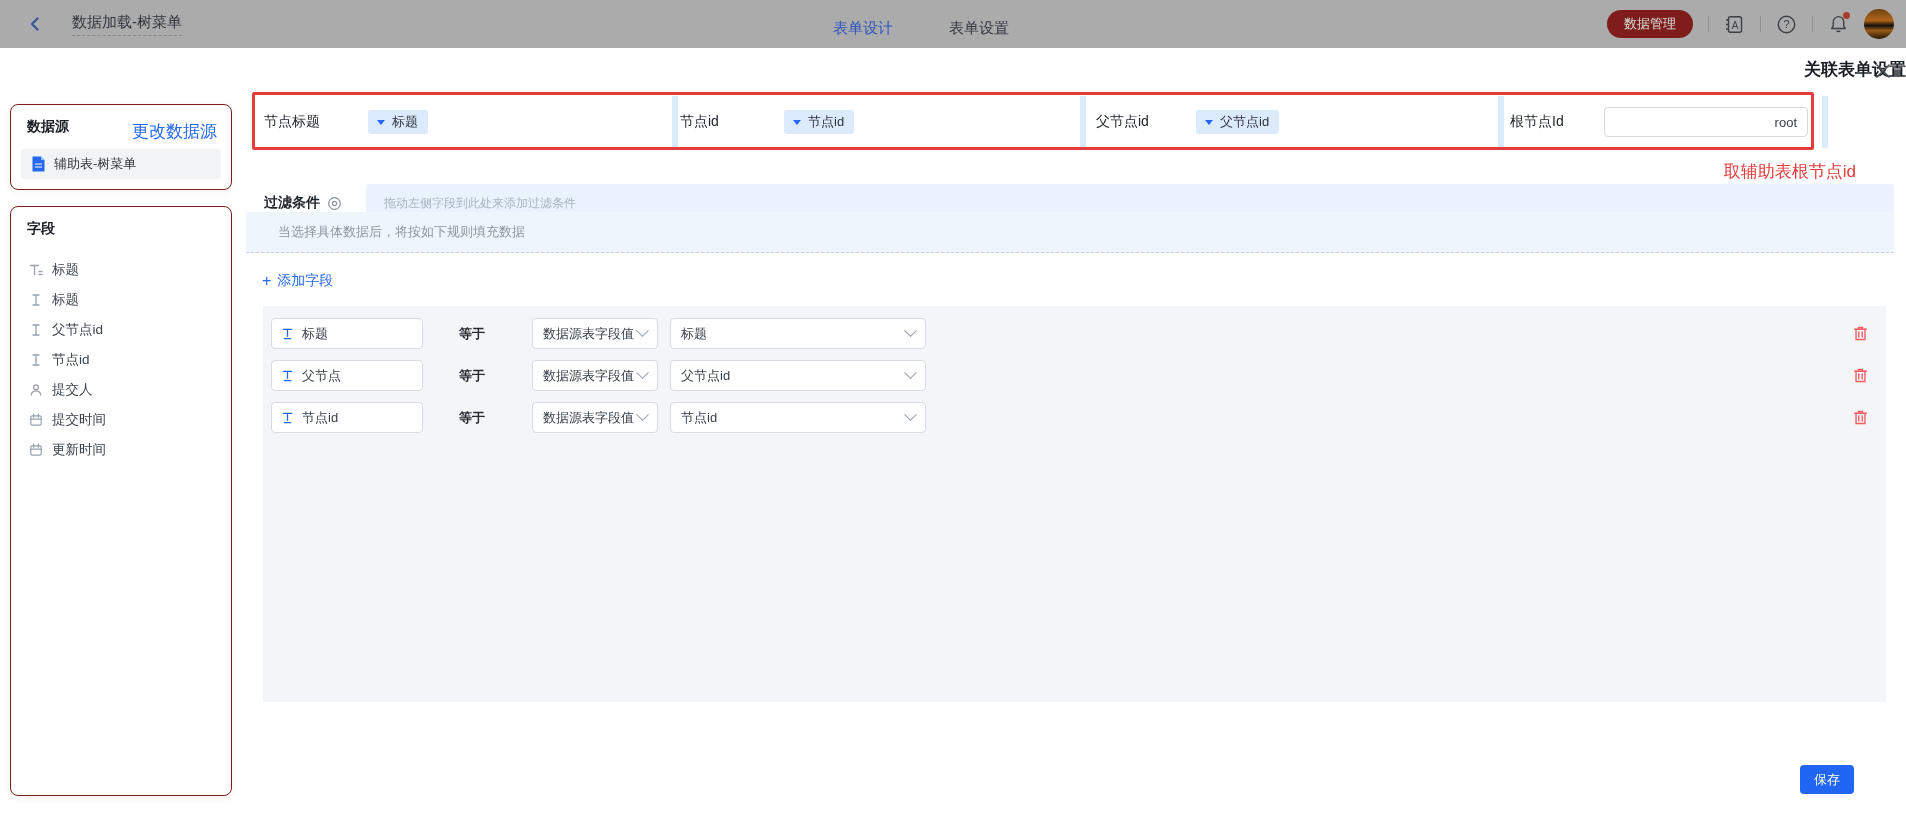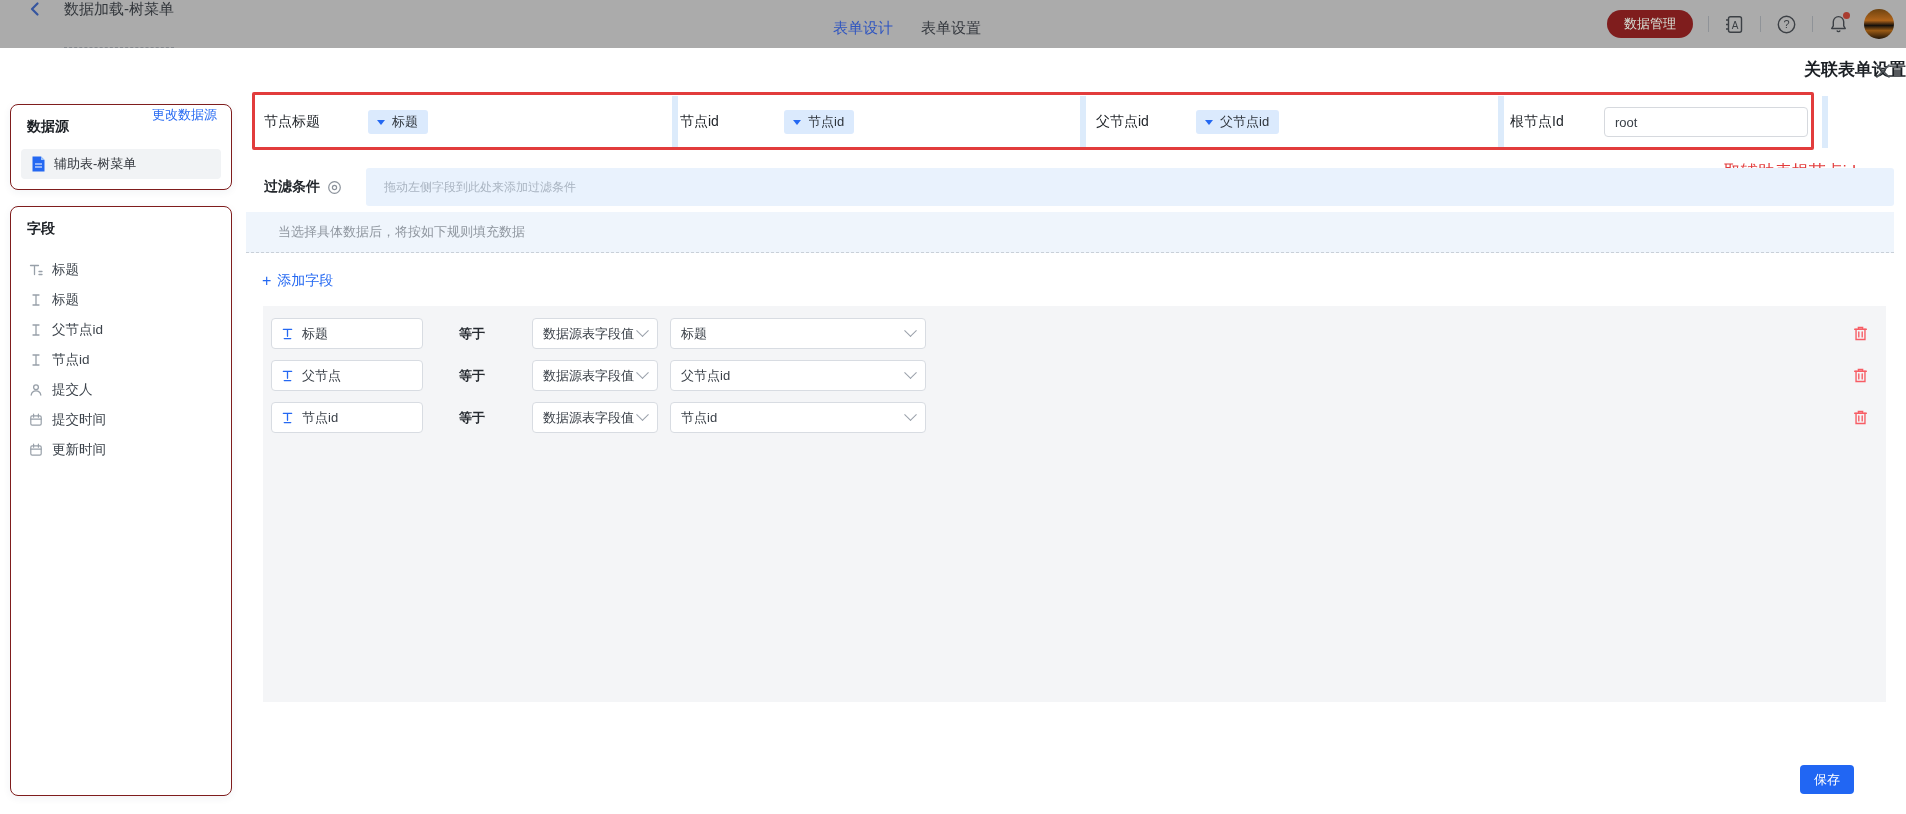--- a/index.html
+++ b/index.html
@@ -1,64 +1,64 @@
 <!DOCTYPE html>
 <html><head>
 <meta charset="utf-8">
 <style>
   html,body{margin:0;padding:0;}
   .screen{position:relative;width:1906px;height:814px;background:#fff;overflow:hidden;
     font-family:"Liberation Sans","DejaVu Sans",sans-serif;color:#22262b;}
   
   .topbar{position:absolute;left:0;top:0;width:100%;height:48px;background:#ababab;}
-  .tb-left{position:absolute;left:26px;top:0;height:48px;display:flex;gap:20px;}
+  .tb-left{position:absolute;left:26px;top:0;height:48px;display:flex;align-items:center;gap:28px;}
   .back-icon{width:18px;height:18px;color:#35559f;cursor:pointer;}
   .tb-title{font-size:15px;color:#33373c;padding-bottom:3px;border-bottom:1px dashed #84888d;}
-  .tb-tabs{position:absolute;left:833px;top:0;height:56px;display:flex;align-items:center;gap:28px;font-size:15px;}
+  .tb-tabs{position:absolute;left:833px;top:0;height:56px;display:flex;align-items:center;gap:56px;font-size:15px;}
   .tab{color:#35393f;cursor:pointer;}
   .tab.active{color:#2f55c0;}
   .tb-right{position:absolute;right:12px;top:0;height:48px;display:flex;align-items:center;gap:15px;}
   .pill-btn{height:28px;padding:0 17px;border:none;border-radius:15px;background:#7f1d1d;color:#d6e0d6;
     font-size:13px;cursor:pointer;font-family:inherit;}
   .tb-divider{width:1px;height:16px;background:#8f9398;}
   .tb-ic{width:21px;height:21px;color:#3c4045;cursor:pointer;position:relative;}
   .bell-wrap{position:relative;cursor:pointer;}
   .bell-dot{position:absolute;right:-1px;top:-2px;width:7px;height:7px;border-radius:50%;background:#a93c30;}
   .avatar{width:30px;height:30px;border-radius:50%;cursor:pointer;
     background:linear-gradient(180deg,#6e4310 0%,#b0641a 38%,#16110c 55%,#9a5a14 72%,#241607 100%);}
   
   .modal-title{position:absolute;left:0;right:0;top:58px;text-align:right;font-size:17px;font-weight:700;color:#1b1f24;}
   .close-btn{position:absolute;left:1872px;top:60px;width:22px;height:22px;color:#4e5358;cursor:pointer;}
   
   .side-card{position:absolute;left:10px;width:222px;background:#fff;border:1px solid #7f1d1d;border-radius:8px;
     box-shadow:0 2px 8px rgba(31,56,88,.06);box-sizing:border-box;}
   .card-ds{top:104px;height:86px;}
   .card-fields{top:206px;height:590px;}
   .card-head{position:absolute;left:16px;top:13px;font-size:14px;font-weight:700;color:#1b1f24;}
-  .change-link{position:absolute;right:14px;top:1px;font-size:13px;color:#2468f2;cursor:pointer;}
+  .change-link{position:absolute;right:14px;top:15px;font-size:17px;color:#2468f2;cursor:pointer;}
   .ds-item{position:absolute;left:10px;right:10px;top:44px;height:30px;background:#f1f3f5;border-radius:4px;
     display:flex;align-items:center;gap:8px;padding:0 10px;box-sizing:border-box;font-size:13px;color:#33373d;cursor:pointer;}
   .doc-ic{width:15px;height:16px;flex:0 0 auto;}
   .field-list{position:absolute;left:0;right:0;top:48px;}
   .field-item{height:30px;display:flex;align-items:center;gap:9px;padding-left:18px;font-size:13.5px;color:#3c434b;cursor:grab;}
   .f-ic{width:14px;height:14px;color:#98a0a9;flex:0 0 auto;}
   
   .map-band{position:absolute;left:246px;top:96px;width:1648px;height:52px;background:#fff;}
   .slit{position:absolute;top:0;bottom:0;width:6px;background:#dcebfb;}
   .map-label{position:absolute;top:0;height:52px;display:flex;align-items:center;font-size:14px;color:#22262b;}
   .tag-pill{position:absolute;top:14px;height:24px;background:#dbeafd;border-radius:3px;display:flex;align-items:center;
     gap:7px;padding:0 10px 0 9px;font-size:13px;color:#2f353c;cursor:pointer;box-sizing:border-box;}
   .caret-down{width:0;height:0;border-left:4px solid transparent;border-right:4px solid transparent;border-top:5px solid #2468f2;}
   .root-input{position:absolute;left:1358px;top:11px;width:204px;height:30px;border:1px solid #d6d9de;border-radius:4px;
-    padding:0 10px;font-size:13px;color:#3a4048;box-sizing:border-box;font-family:inherit;outline:none;background:#fff;}
+    padding:0 10px;font-size:13px;color:#3a4048;box-sizing:border-box;font-family:inherit;outline:none;background:#fff;text-align:right;}
   .red-box{position:absolute;left:252px;top:92px;width:1562px;height:58px;border:3px solid #e23c3c;border-radius:2px;
     box-sizing:border-box;pointer-events:none;z-index:5;}
   .annotation{position:absolute;left:1540px;top:160px;width:316px;text-align:right;font-size:17px;font-weight:500;color:#e23c3c;}
   
-  .filter-band{position:absolute;left:246px;top:168px;width:1648px;height:38px;}
+  .filter-band{position:absolute;left:246px;top:184px;width:1648px;height:38px;}
   .filter-label{position:absolute;left:18px;top:0;height:38px;display:flex;align-items:center;gap:7px;
     font-size:14px;font-weight:700;color:#22262b;}
   .target-ic{width:15px;height:15px;color:#8b929b;}
   .dropzone{position:absolute;left:120px;right:0;top:0;height:38px;background:#e9f2fd;border-radius:3px;
     display:flex;align-items:center;padding-left:18px;box-sizing:border-box;}
   .dropzone span{font-size:12px;color:#a9b4c1;}
   
   .hint-band{position:absolute;left:246px;top:212px;width:1648px;height:41px;background:#eff5fc;
     border-bottom:1px dashed #c9d0d8;display:flex;align-items:center;box-sizing:border-box;}
   .hint-band span{margin-left:32px;font-size:13px;color:#8f969f;}

